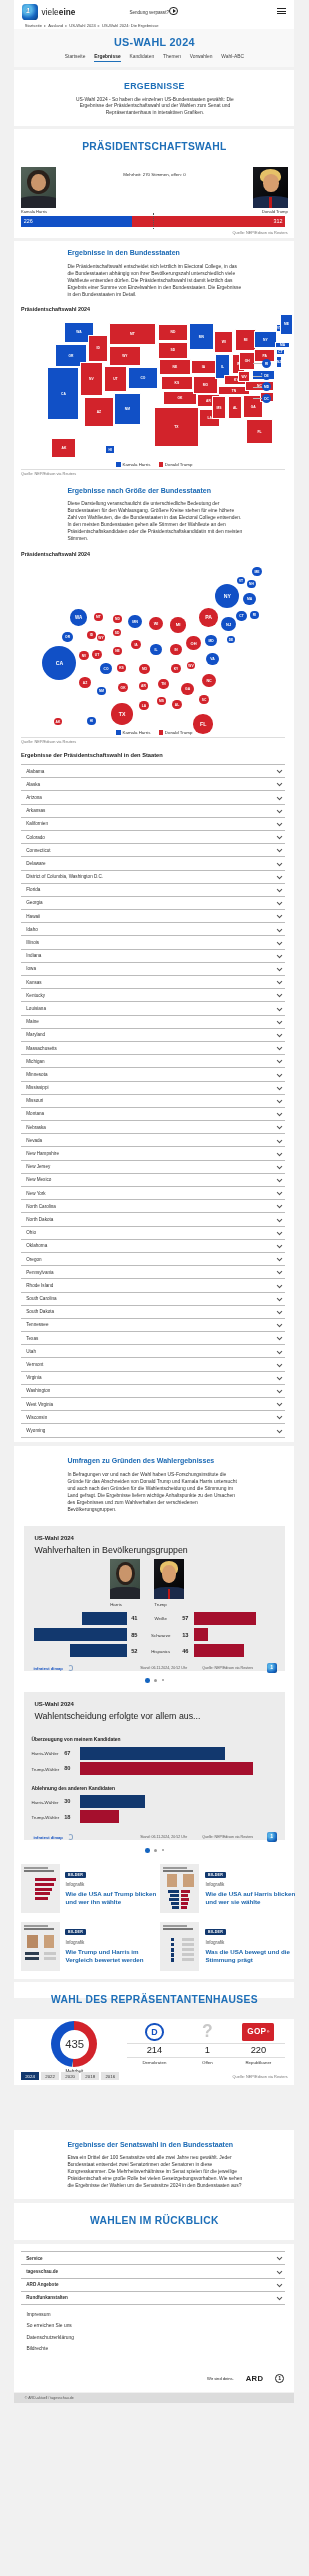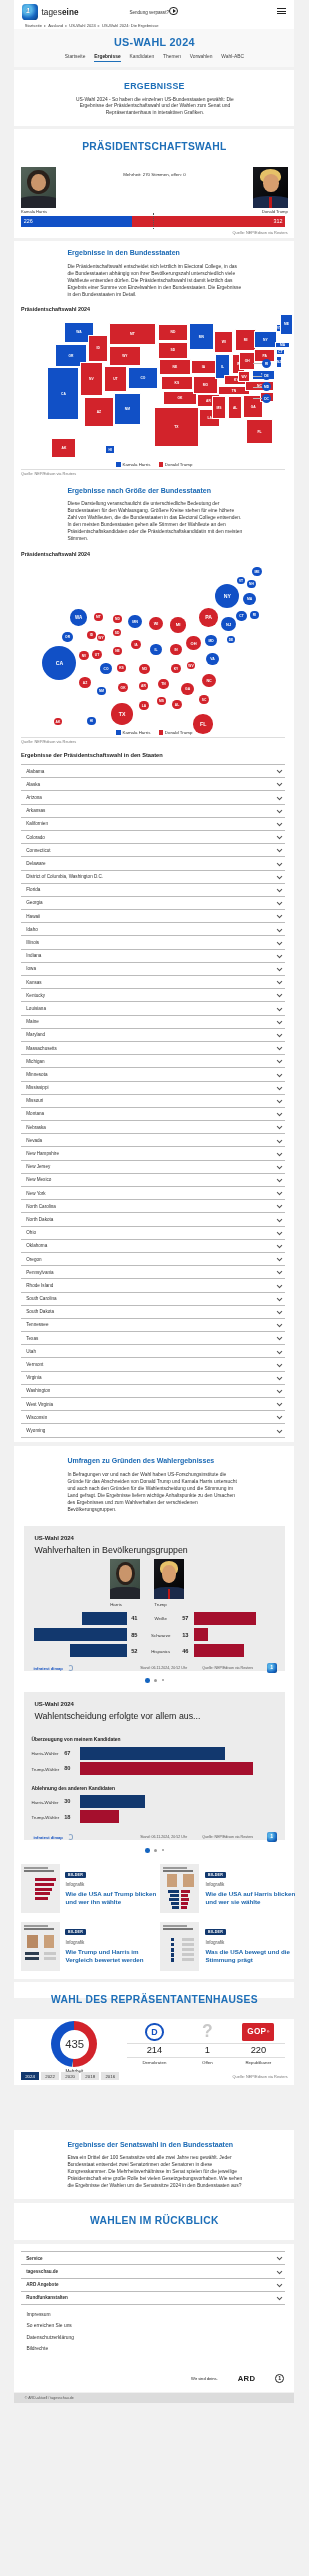--- a/index.html
+++ b/index.html
@@ -128,36 +128,36 @@
   .chips { position:absolute; left:6.7px; top:53px; display:flex; gap:2.1px; }
   .chip { font-size:4.4px; padding:1.5px 4.1px; background:#e3e3e3; color:#333; }
   .chip.active { background:#12386e; color:#fff; }
   #house .source { position:absolute; right:6.7px; top:55px; }
 
   
   #foot { top:2244px; height:148px; }
   #foot .acc { top:7.2px; }
   #foot .acc-row { font-weight:bold; font-size:4.6px; }
   .flink { position:absolute; left:12px; font-size:4.9px; color:#333; }
-  .ardbrand { position:absolute; right:10.3px; top:130px; font-size:4.1px; color:#222; display:flex; align-items:center; gap:20px; }
+  .ardbrand { position:absolute; right:10.3px; top:130px; font-size:4.1px; color:#222; display:flex; align-items:center; gap:12px; }
   .ardbrand .ardword { font-size:7.7px; font-weight:bold; letter-spacing:0.3px; }
   .ardone { width:8.8px; height:8.8px; border:1px solid #222; border-radius:50%; display:flex; align-items:center; justify-content:center; font-size:5.2px; font-weight:bold; color:#222; }
   #copy { top:2393px; height:9.8px; background:#dcdcdc; }
   #copy span { position:absolute; left:10.3px; top:2.6px; font-size:3.6px; color:#555; }
 
   .mini { position:absolute; background:#ececec; }
 </style>
 </head>
 <body>
 
 <div id="page">
 
   <div class="card" id="hdr">
     <div class="ts-logo"></div>
-    <div class="ts-word"><span>tages</span><b>eine</b></div>
+    <div class="ts-word"><span>viele</span><b>eine</b></div>
     <div class="sendung">Sendung verpasst?</div>
     <div class="play"></div>
     <div class="burger"></div>
     <div class="crumbs"><span>Startseite</span><span class="sep">▸</span><span>Ausland</span><span class="sep">▸</span><span>US-Wahl 2024</span><span class="sep">▸</span><span>US-Wahl 2024: Die Ergebnisse</span></div>
   </div>
 
   <div class="card" id="sub">
     <div class="big-title">US-WAHL 2024</div>
     <div class="tabs">
         <span class="tab">Startseite</span>

